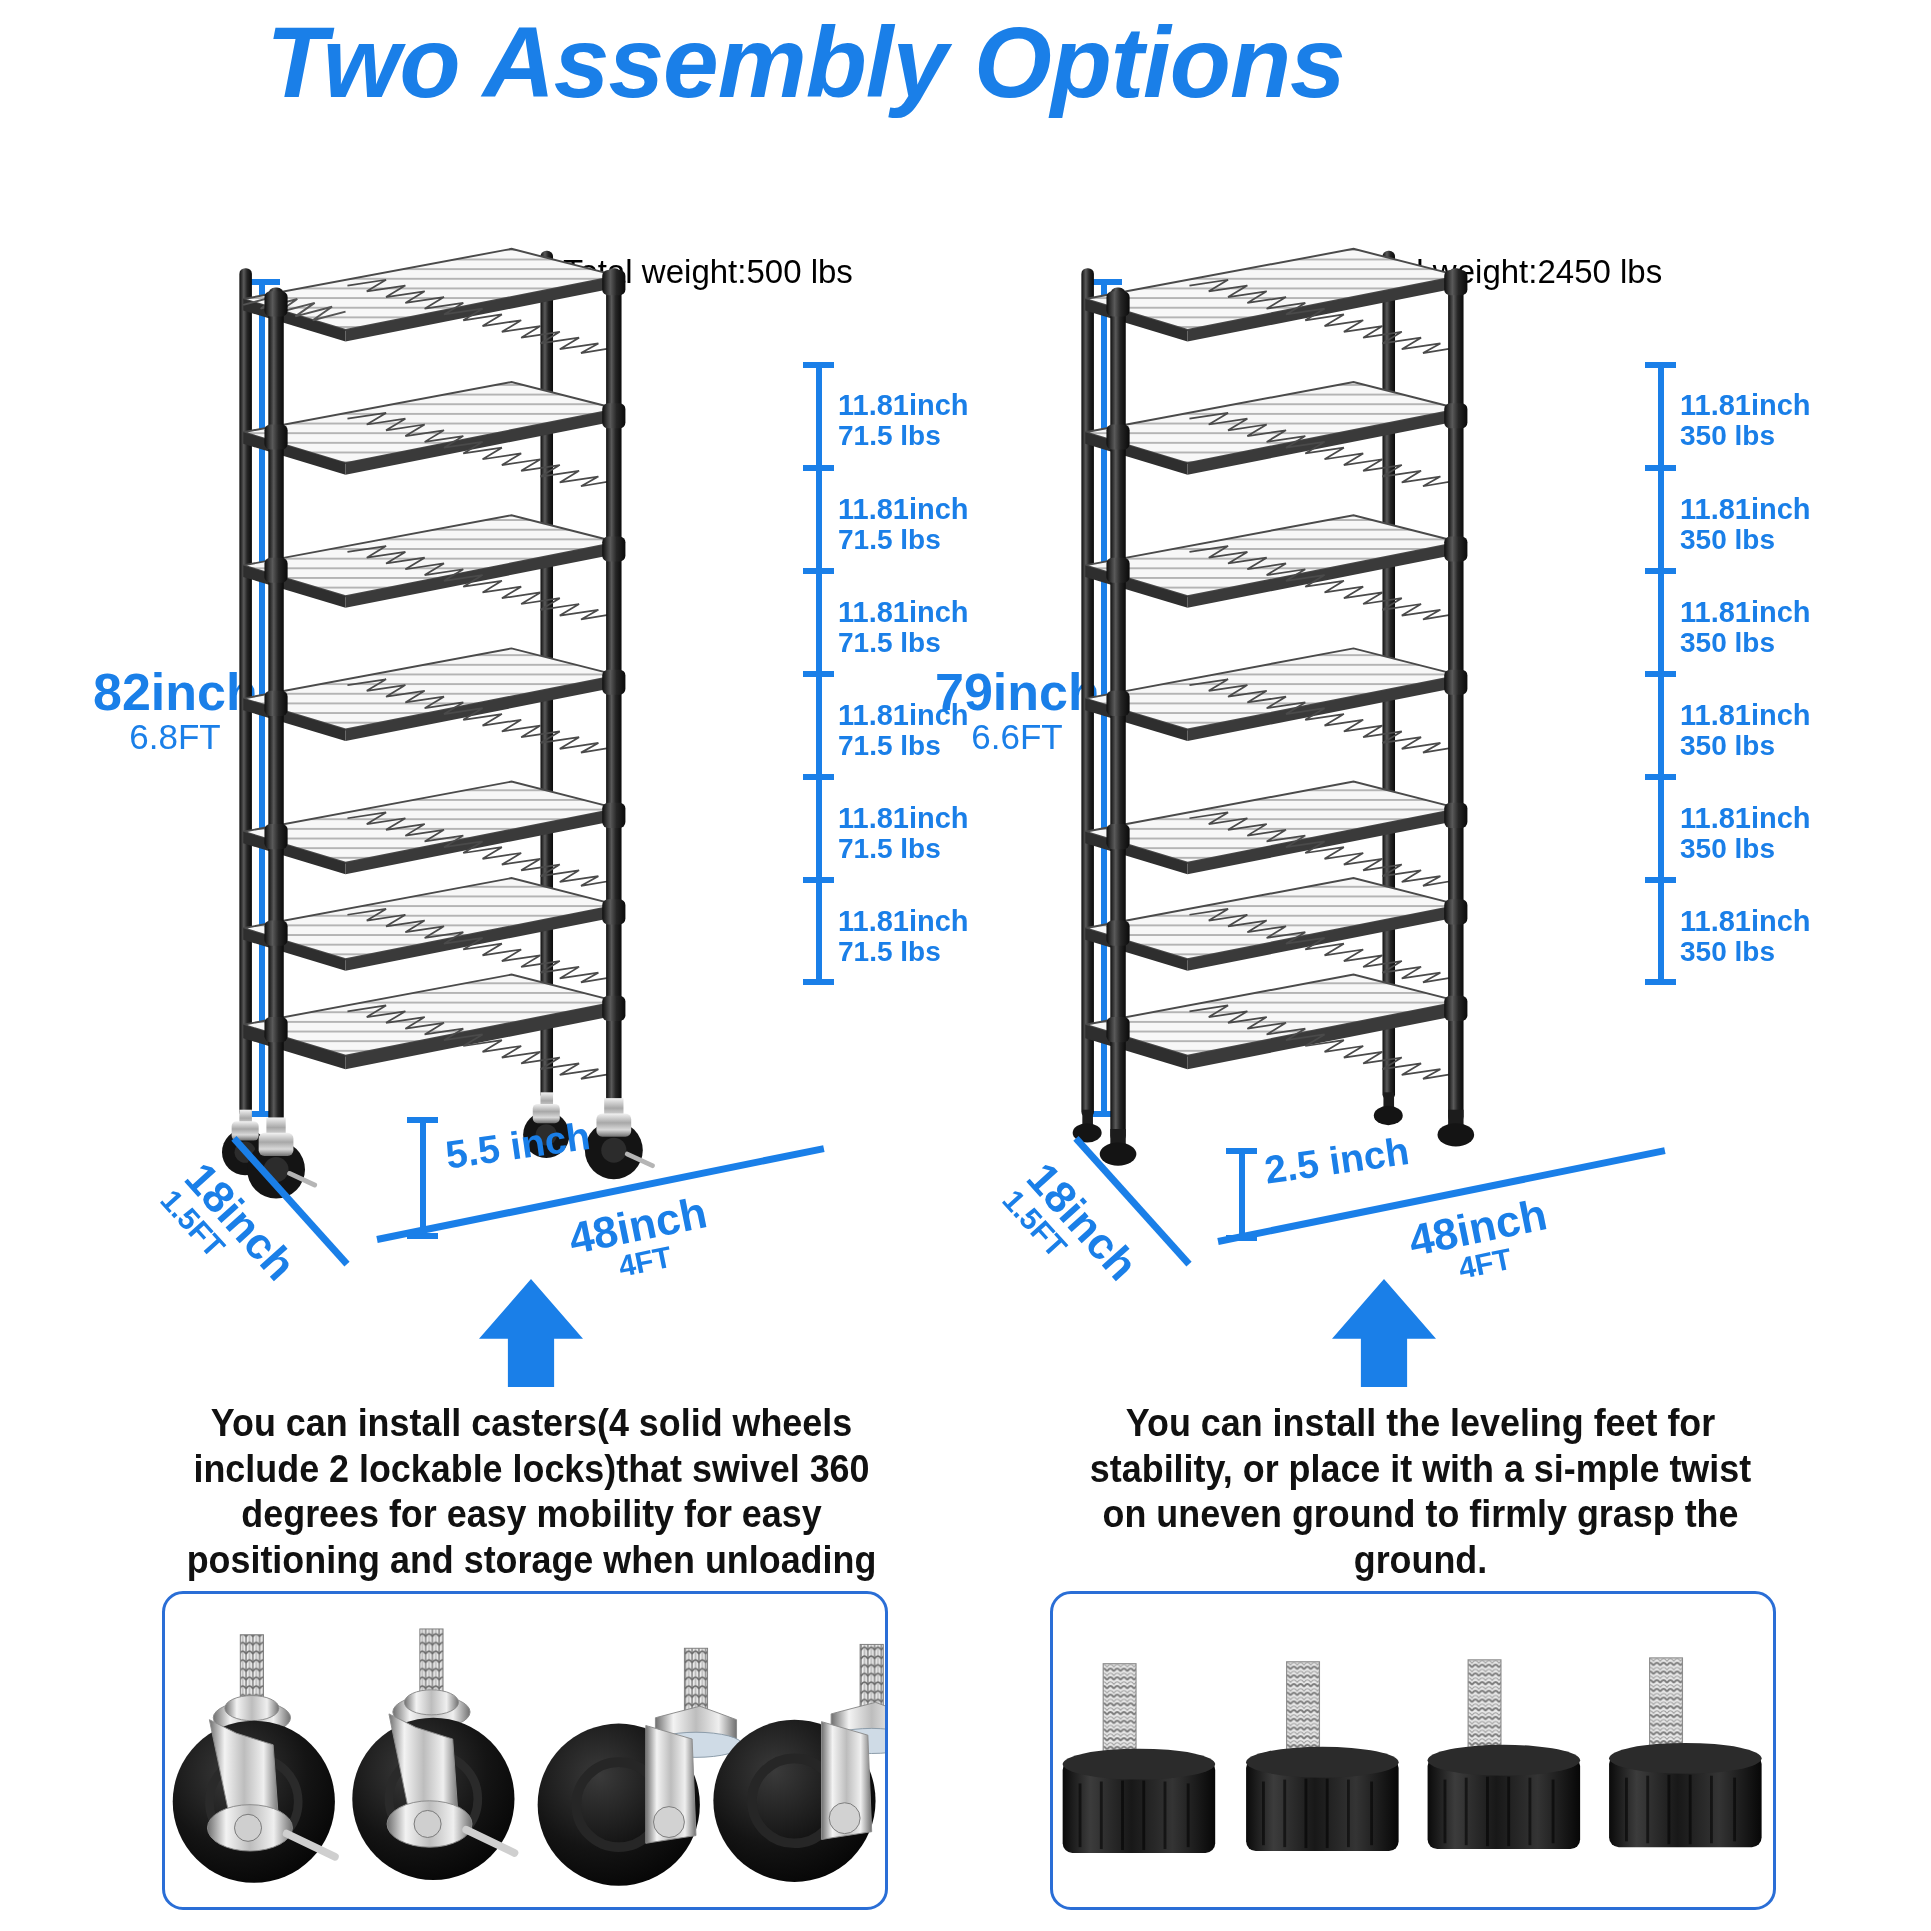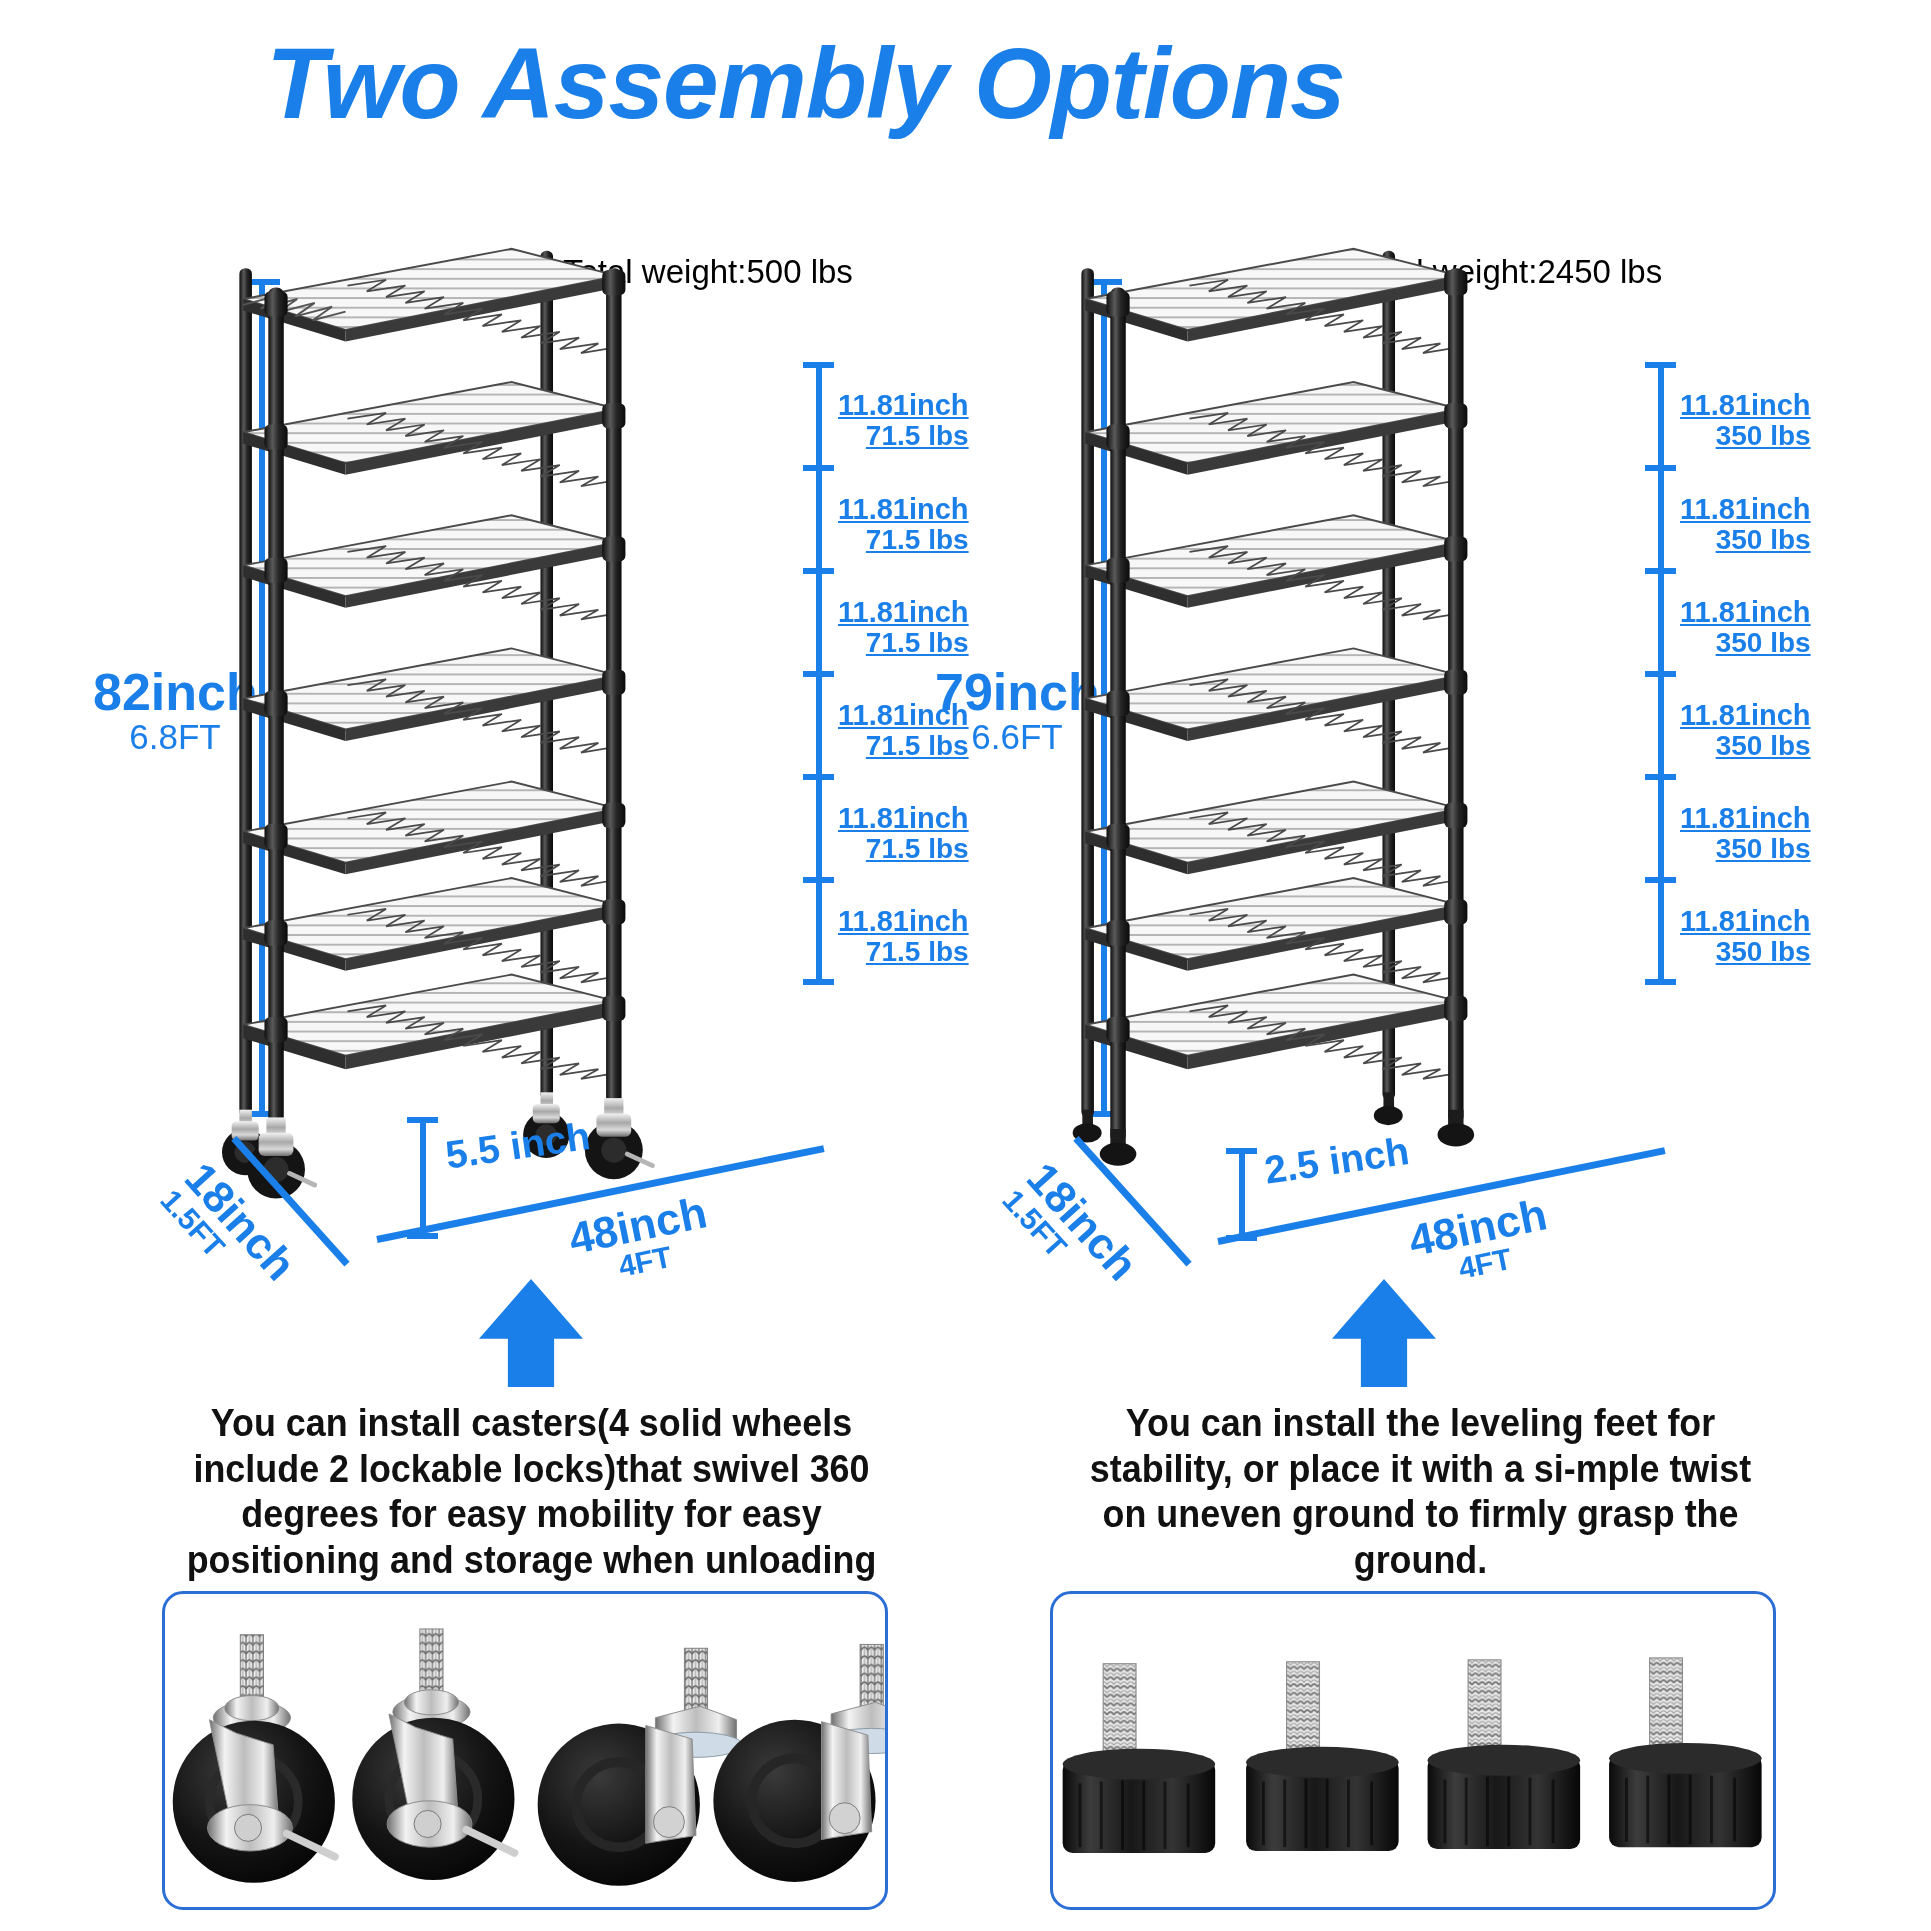--- a/index.html
+++ b/index.html
@@ -7,42 +7,41 @@
     width:1931px; height:1931px;
     background:#ffffff;
     font-family:"Liberation Sans", sans-serif;
     position:relative;
     overflow:hidden;
   }
   .root { position:absolute; inset:0; }
 
   
   .title {
-    position:absolute; top:31px; left:0; width:1611px;
+    position:absolute; top:10px; left:0; width:1611px;
     text-align:center;
     font-size:100px; line-height:1.05;
     font-weight:bold; font-style:italic;
     color:#1a7fe8;
     letter-spacing:-1px;
     white-space:nowrap;
   }
   .subtitle {
     position:absolute; top:154px; left:0; width:1931px;
     text-align:center;
     font-size:58px; font-weight:bold;
     color:#4a4a4a;
     letter-spacing:0.5px;
   }
   .totw { position:absolute; font-size:33px; white-space:nowrap; }
 
   .shelfgap {
     position:absolute; font-size:29px; line-height:1.08;
     font-weight:bold; color:#1a7fe8; white-space:nowrap;
-    text-align:right;
-    text-decoration:underline;
+    text-align:left;
   }
   .shelfgap .l2 { display:block; font-size:28px; }
 
   .heightlbl { position:absolute; text-align:center; white-space:nowrap; }
   .heightlbl .big { display:block; font-size:52px; font-weight:bold; color:#1a7fe8; line-height:1.0; }
   .heightlbl .sml { display:block; font-size:35px; font-weight:normal; color:#1a7fe8; line-height:1.1; }
 
   .dimrot { position:absolute; white-space:nowrap; }
   .dimrot .big { display:block; font-size:44px; font-weight:bold; color:#1a7fe8; line-height:0.98; }
   .dimrot .sml { display:block; font-size:30px; font-weight:bold; color:#1a7fe8; line-height:1.05; }

